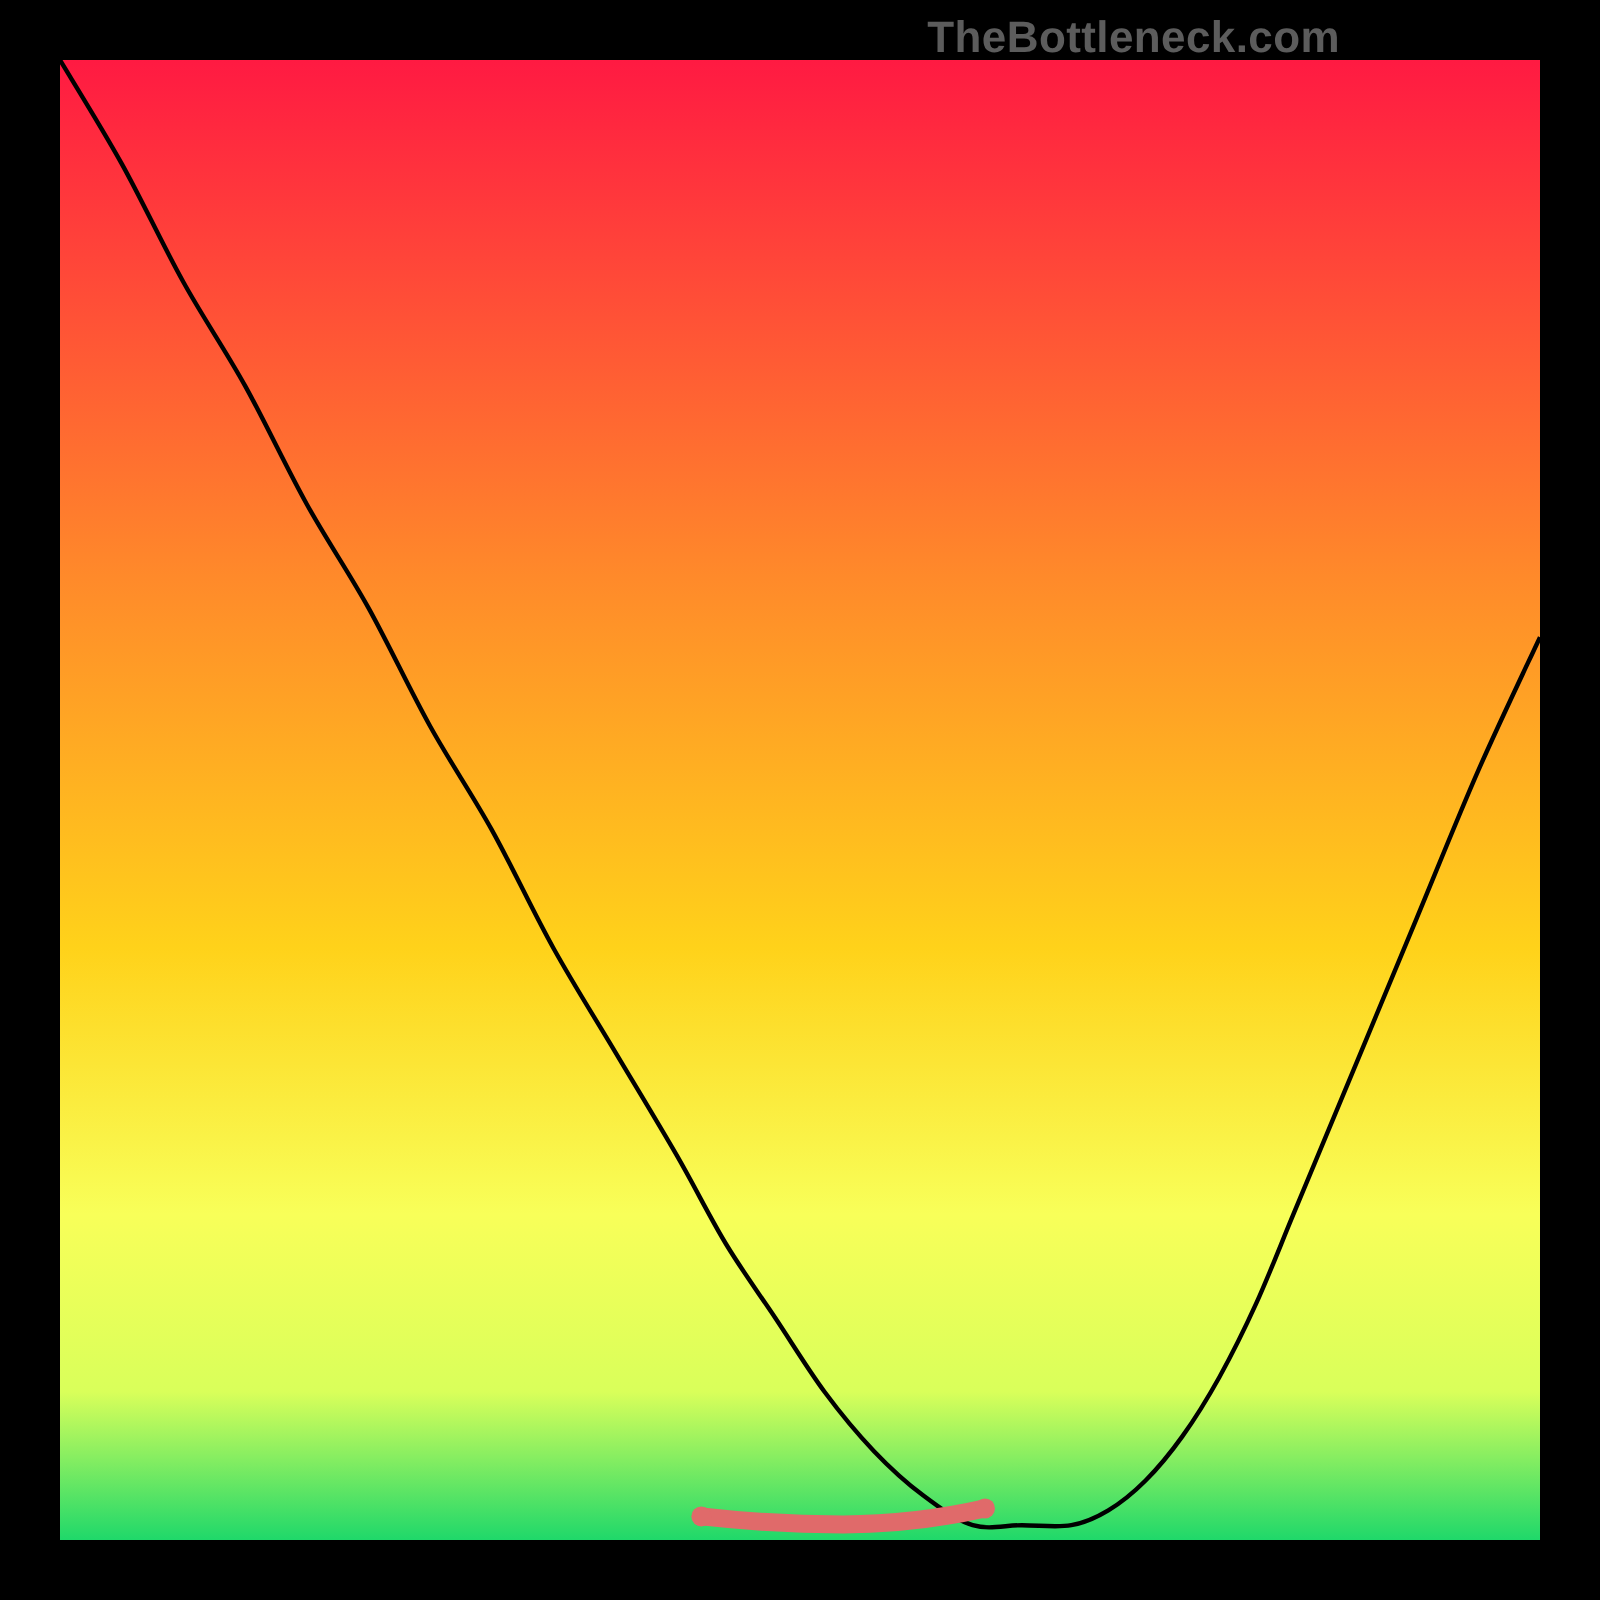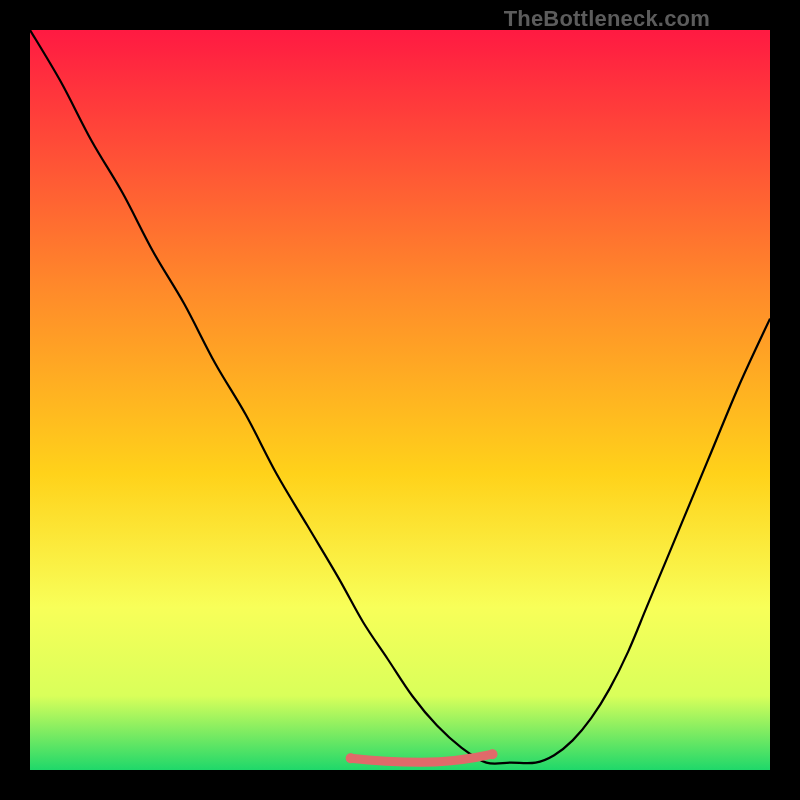--- a/index.html
+++ b/index.html
@@ -8,21 +8,20 @@
     width: 800px;
     height: 800px;
     background: #000;
     overflow: hidden;
   }
   .frame {
     position: relative;
     width: 684px;
     height: 800px;
     background: #fef9c3;
-    padding-left: 40px;
   }
   .watermark {
     position: absolute;
     top: 6px;
     right: 14px;
     font-family: Arial, Helvetica, sans-serif;
     font-size: 22px;
     font-weight: 600;
     color: #5c5c5c;
     letter-spacing: 0.2px;

